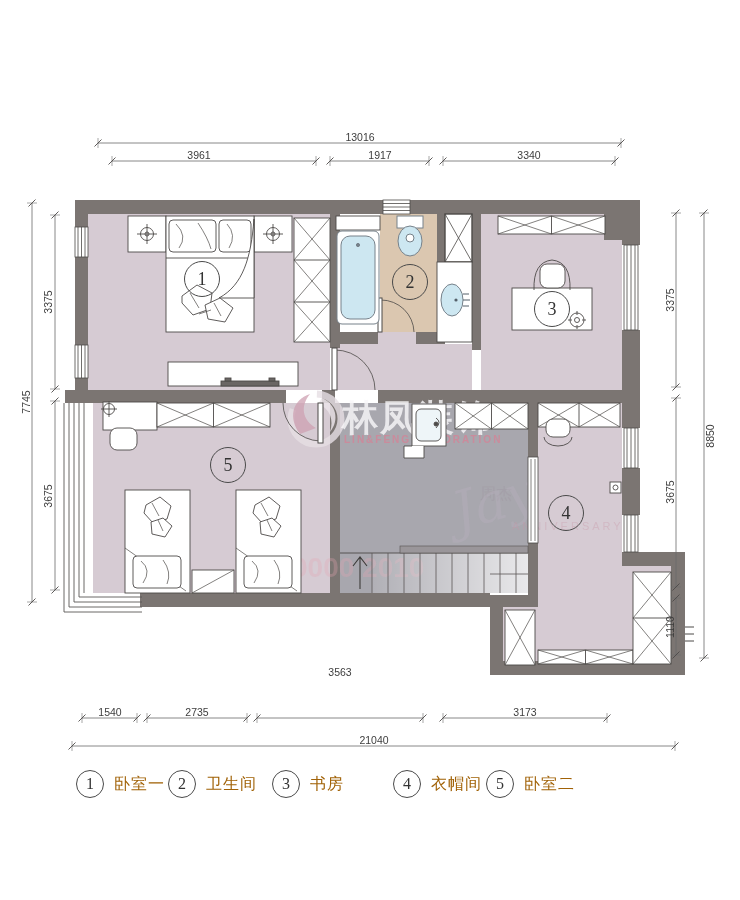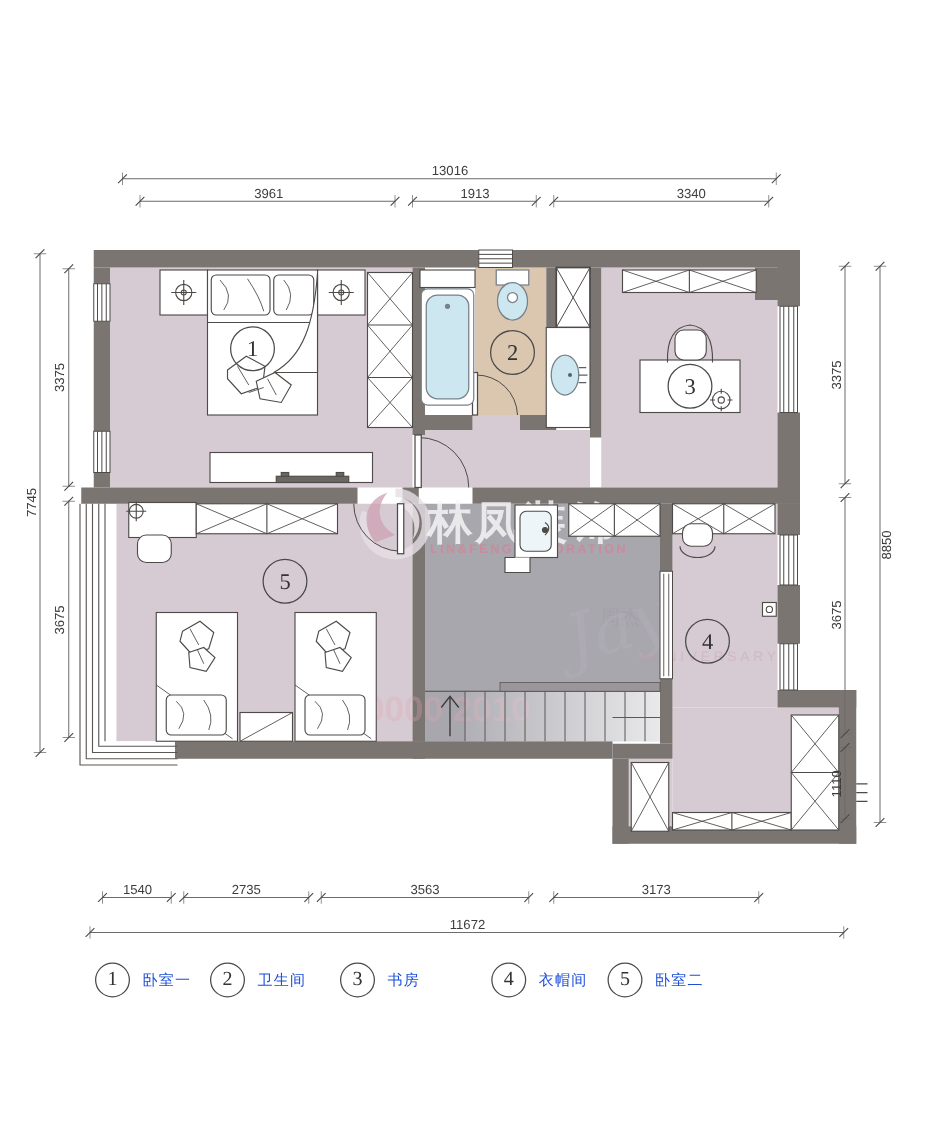--- a/index.html
+++ b/index.html
@@ -12,21 +12,21 @@
         transform:translate(-50%,-50%);background:rgba(255,255,255,.0);padding:0 2px;}
   .dlab.v{transform:translate(-50%,-50%) rotate(-90deg);}
   .roomnum{position:absolute;width:34px;height:34px;border:1.3px solid #4a4a4a;border-radius:50%;
            font-family:"Liberation Serif",serif;font-size:18px;color:#333;
            display:flex;align-items:center;justify-content:center;background:transparent;}
   .legend{position:absolute;left:0;top:770px;width:740px;height:40px;}
   .legend-item{position:absolute;display:flex;align-items:center;gap:10px;}
   .legend-circle{width:26px;height:26px;border:1.2px solid #4a4a4a;border-radius:50%;
                  font-family:"Liberation Serif",serif;font-size:16px;color:#333;
                  display:flex;align-items:center;justify-content:center;}
-  .legend-label{font-size:12px;color:#1d4ed8;letter-spacing:1px;}
+  .legend-label{font-size:16px;color:#a16207;letter-spacing:1px;}
   .wm-title{position:absolute;left:342px;top:394px;font-size:36px;font-weight:bold;
             color:rgba(248,246,249,0.82);letter-spacing:2px;white-space:nowrap;}
   .wm-sub{position:absolute;left:344px;top:434px;font-size:10px;font-weight:bold;
           color:rgba(214,130,150,0.75);letter-spacing:2px;white-space:nowrap;}
   .wm-script{position:absolute;left:452px;top:470px;font-family:"DejaVu Serif",serif;
              font-style:italic;font-size:54px;color:rgba(185,175,188,0.38);
              transform:rotate(-16deg);white-space:nowrap;}
   .wm-artist{position:absolute;left:480px;top:484px;font-size:16px;color:rgba(160,150,162,0.42);white-space:nowrap;}
   .wm-anniv{position:absolute;left:512px;top:520px;font-size:11px;letter-spacing:3px;
             color:rgba(200,150,165,0.35);white-space:nowrap;}
@@ -337,35 +337,35 @@
       <span>3</span>
     </div>
   <div class="roomnum" style="left:548px;top:495px;">
       <span>4</span>
     </div>
   <div class="roomnum" style="left:210px;top:447px;">
       <span>5</span>
     </div>
 
   <span class="dlab" style="left:360px;top:137px;">13016</span>
-  <span class="dlab" style="left:215px;top:155px;">3961</span>
-  <span class="dlab" style="left:380px;top:155px;">1913</span>
-  <span class="dlab" style="left:553px;top:155px;">3340</span>
+  <span class="dlab" style="left:199px;top:155px;">3961</span>
+  <span class="dlab" style="left:380px;top:155px;">1917</span>
+  <span class="dlab" style="left:529px;top:155px;">3340</span>
   <span class="dlab v" style="left:26px;top:402px;">7745</span>
   <span class="dlab v" style="left:48px;top:302px;">3375</span>
   <span class="dlab v" style="left:48px;top:496px;">3675</span>
   <span class="dlab v" style="left:710px;top:436px;">8850</span>
   <span class="dlab v" style="left:670px;top:300px;">3375</span>
   <span class="dlab v" style="left:670px;top:492px;">3675</span>
   <span class="dlab v" style="left:670px;top:627px;">1110</span>
   <span class="dlab" style="left:110px;top:712px;">1540</span>
   <span class="dlab" style="left:197px;top:712px;">2735</span>
-  <span class="dlab" style="left:340px;top:712px;">3563</span>
+  <span class="dlab" style="left:340px;top:672px;">3563</span>
   <span class="dlab" style="left:525px;top:712px;">3173</span>
-  <span class="dlab" style="left:374px;top:740px;">11672</span>
+  <span class="dlab" style="left:374px;top:740px;">21040</span>
 
   <div class="legend">
     <div class="legend-item" style="left:76px;top:0;">
       <div class="legend-circle">1</div>
       <div class="legend-label">卧室一</div>
     </div>
     <div class="legend-item" style="left:168px;top:0;">
       <div class="legend-circle">2</div>
       <div class="legend-label">卫生间</div>
     </div>

